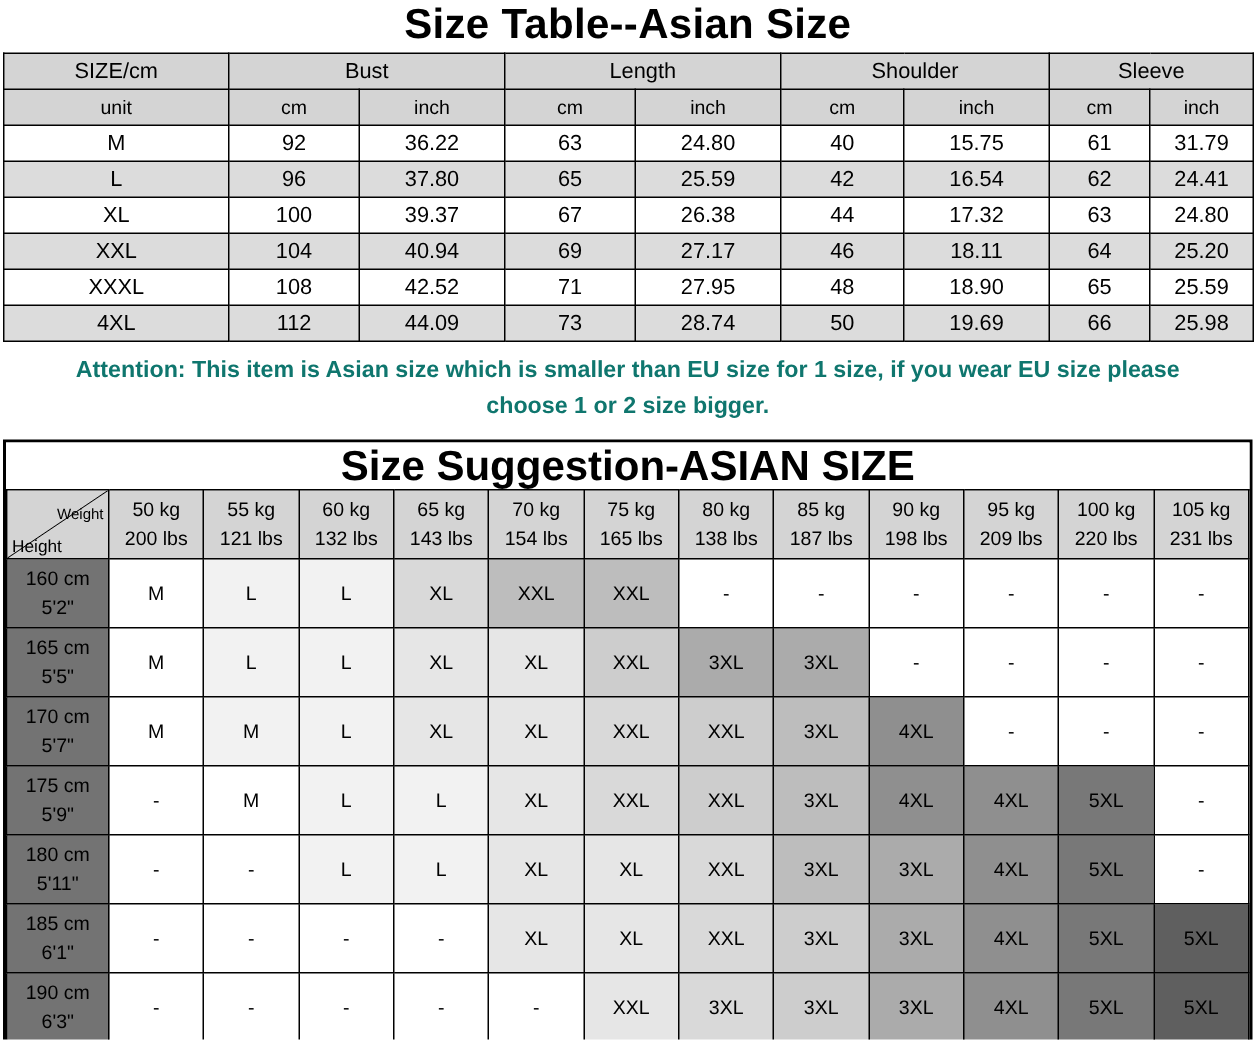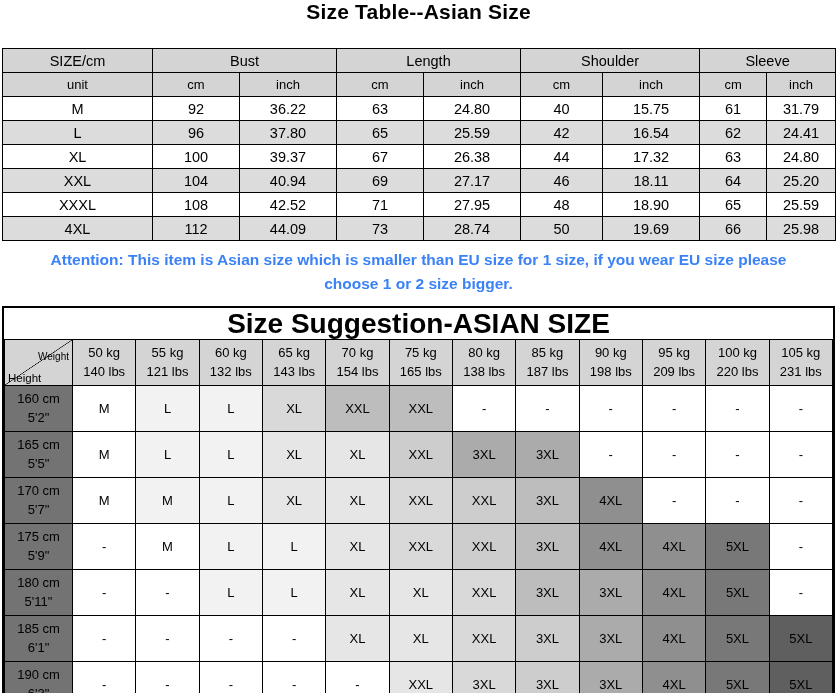--- a/index.html
+++ b/index.html
@@ -32,23 +32,23 @@
     table-layout: fixed;
   }
   table.grid td, table.grid th {
     border: 1px solid #000;
     text-align: center;
     vertical-align: middle;
     font-weight: normal;
     padding: 0;
   }
   .title-cell {
-    font-size: 21px;
+    font-size: 28px;
     font-weight: bold;
-    height: 48px;
+    height: 35px;
     border: none !important;
     letter-spacing: 0.2px;
   }
   .hdr {
     background: #d4d4d4;
     font-size: 14.5px;
     font-weight: bold;
     height: 23px;
   }
   .unitrow {
@@ -61,21 +61,21 @@
     font-size: 14.5px;
     height: 23px;
   }
   .row-white td { background: #ffffff; }
   .row-grey td { background: #dcdcdc; }
 
   .attention {
     width: 833px;
     margin: 0 auto;
     text-align: center;
-    color: #3b82f6;
+    color: #0f766e;
     font-weight: bold;
     font-size: 15.5px;
     line-height: 1.55;
     padding-top: 7px;
     padding-bottom: 4px;
   }
 
   
   .sugg-wrap {
     width: 833px;
@@ -284,21 +284,21 @@
       </colgroup>
       <tbody>
         <tr>
           <td class="corner">
             <span class="diag"></span>
             <span class="w">Weight</span>
             <span class="h">Height</span>
           </td>
           <td class="colhdr">
             <div>50 kg</div>
-            <div>140 lbs</div>
+            <div>200 lbs</div>
           </td>
           <td class="colhdr">
             <div>55 kg</div>
             <div>121 lbs</div>
           </td>
           <td class="colhdr">
             <div>60 kg</div>
             <div>132 lbs</div>
           </td>
           <td class="colhdr">

